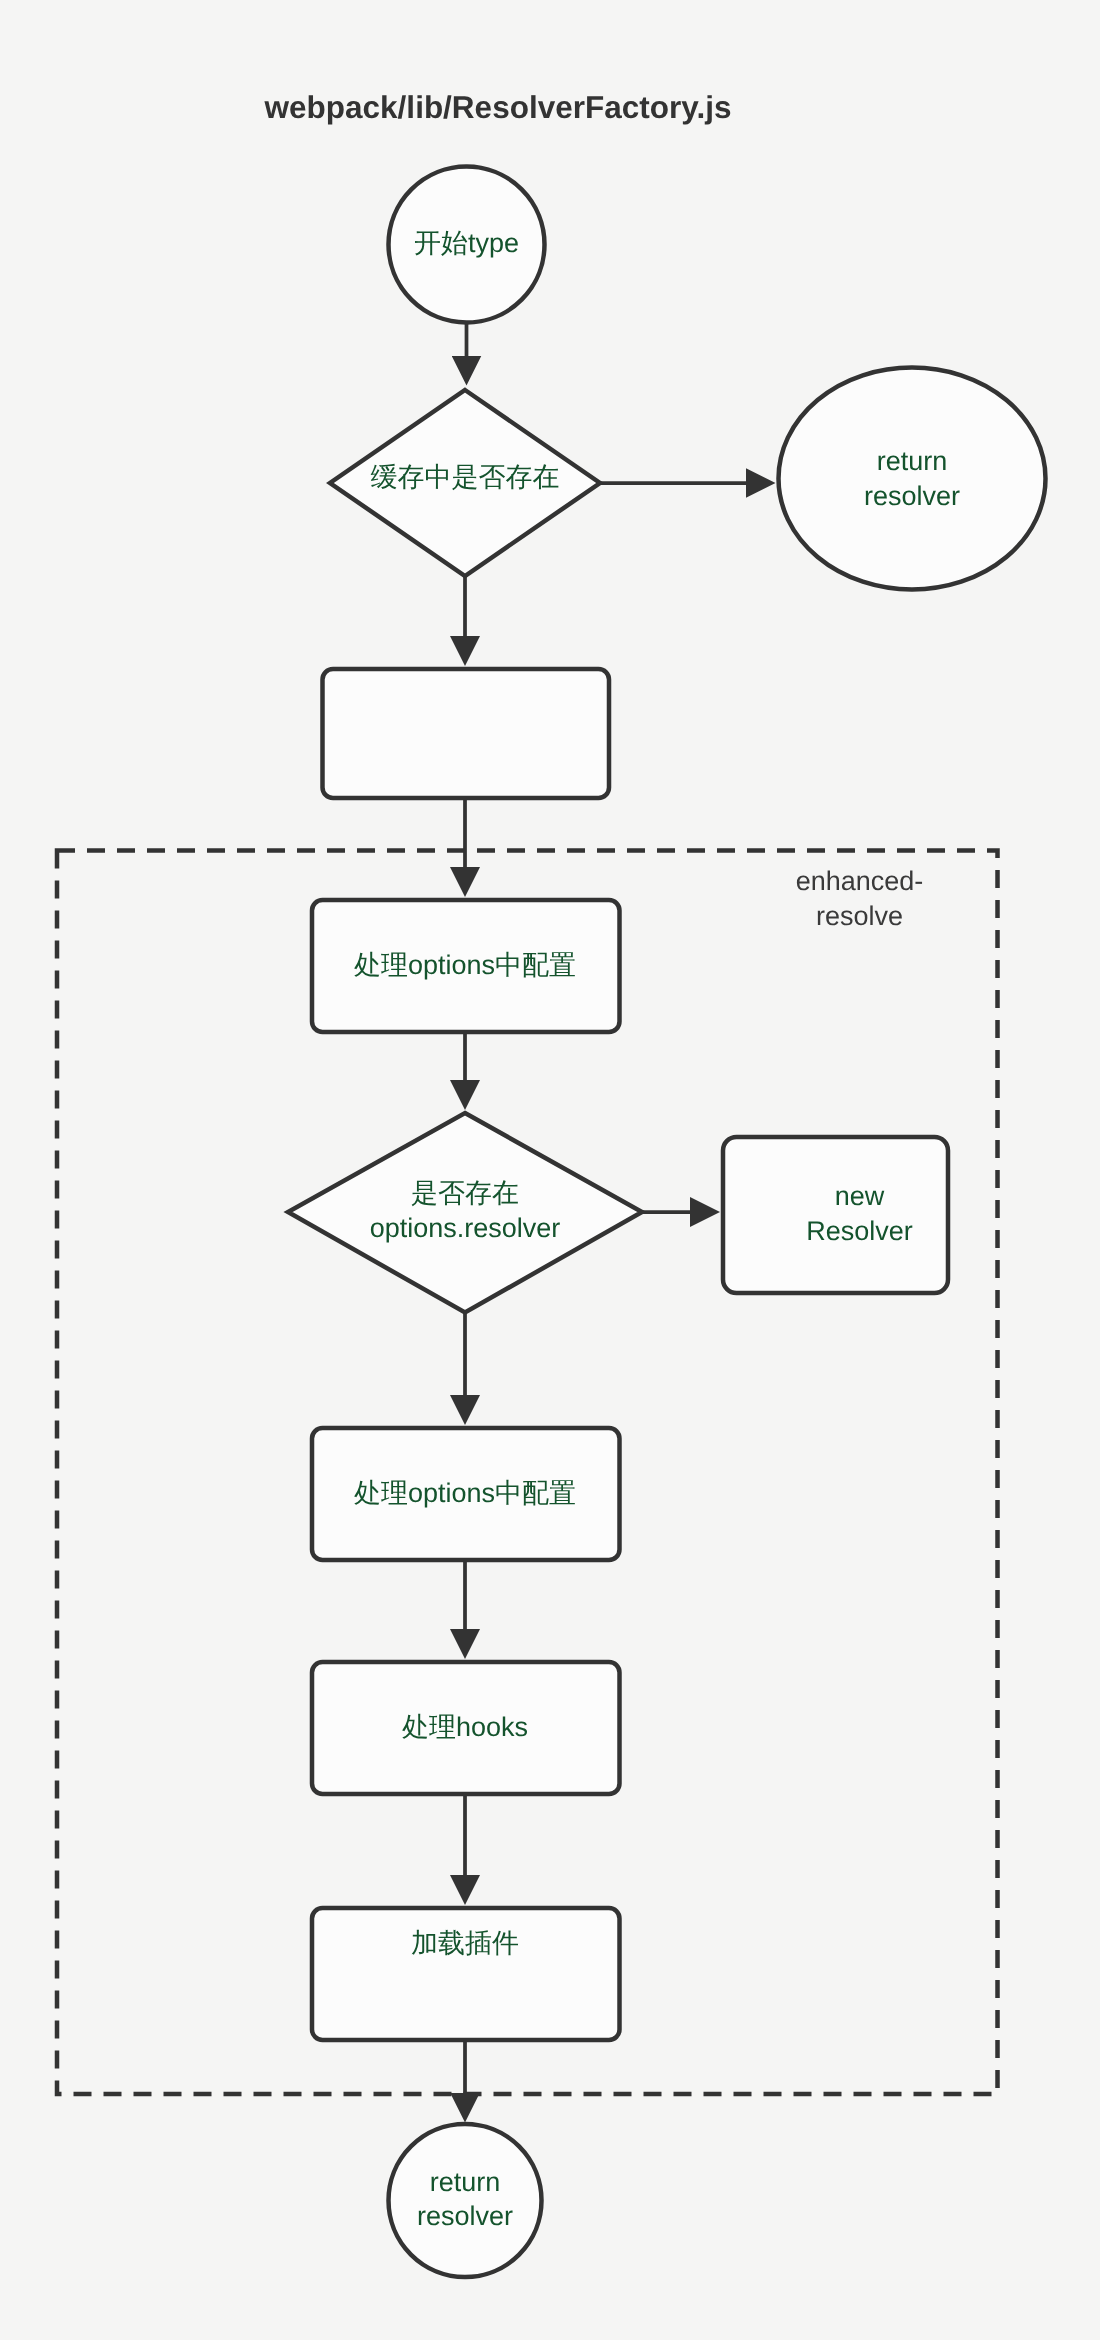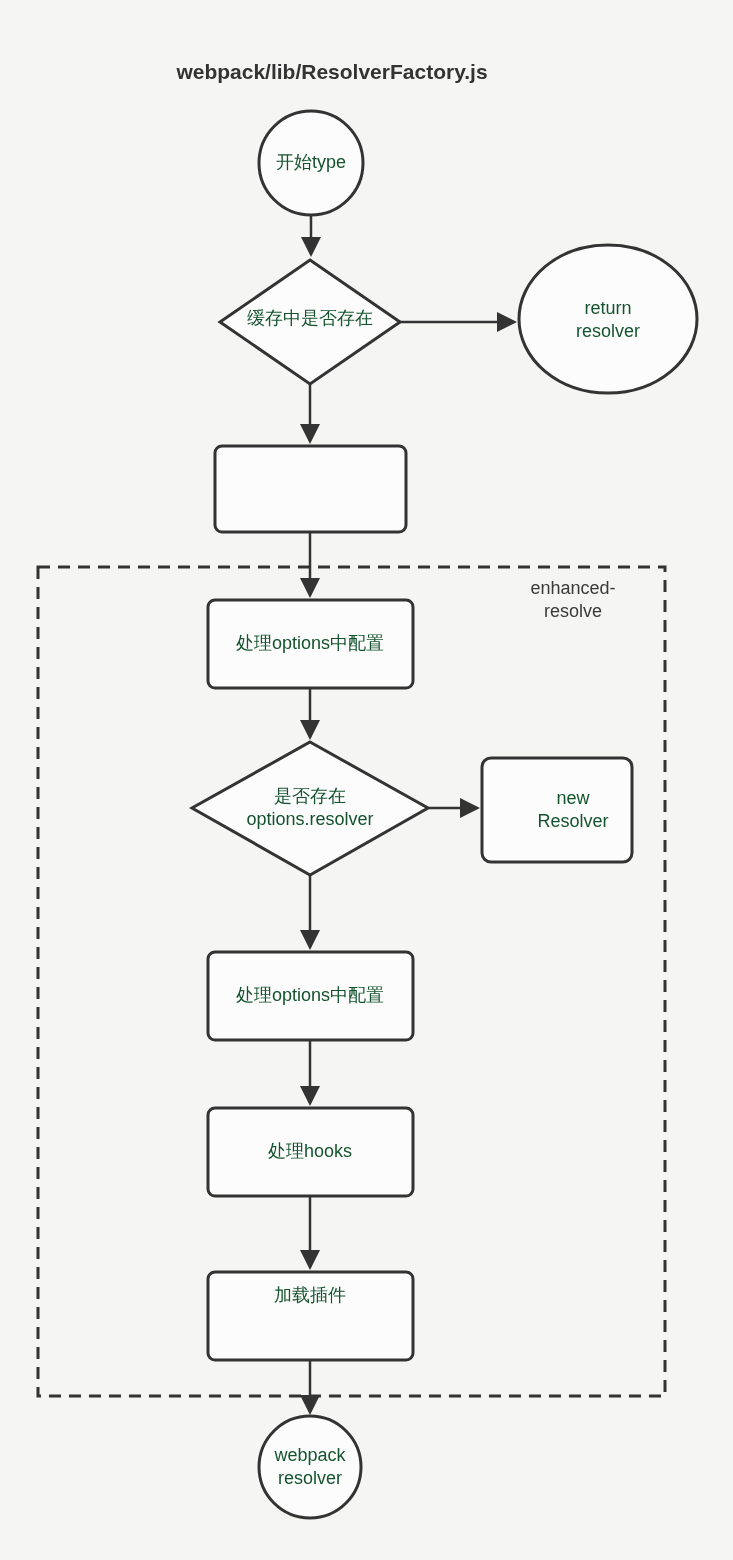--- a/index.html
+++ b/index.html
@@ -102,16 +102,16 @@
 
   <div class="label" style="left:573px; top:810px;">new
 Resolver</div>
 
   <div class="label" style="left:310px; top:996px;">处理options中配置</div>
 
   <div class="label" style="left:310px; top:1152px;">处理hooks</div>
 
   <div class="label" style="left:310px; top:1296px;">加载插件</div>
 
-  <div class="label" style="left:310px; top:1467px;">webpack
+  <div class="label" style="left:310px; top:1467px;">return
 resolver</div>
 
 </div>
 
 </body></html>

